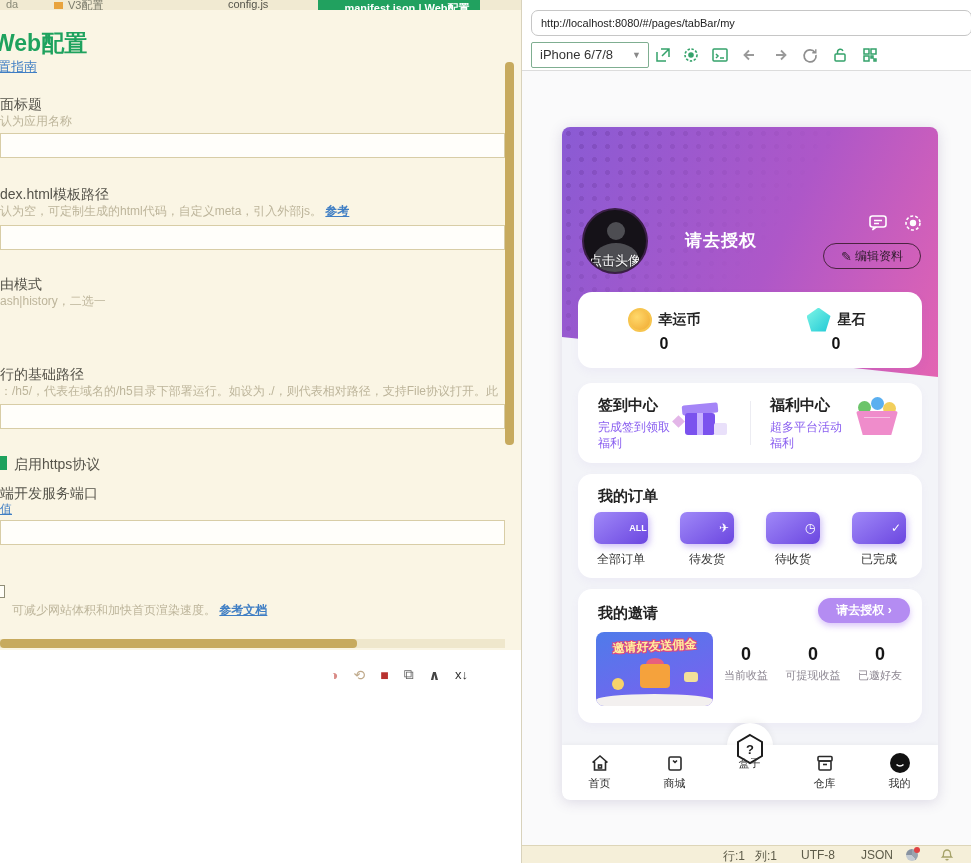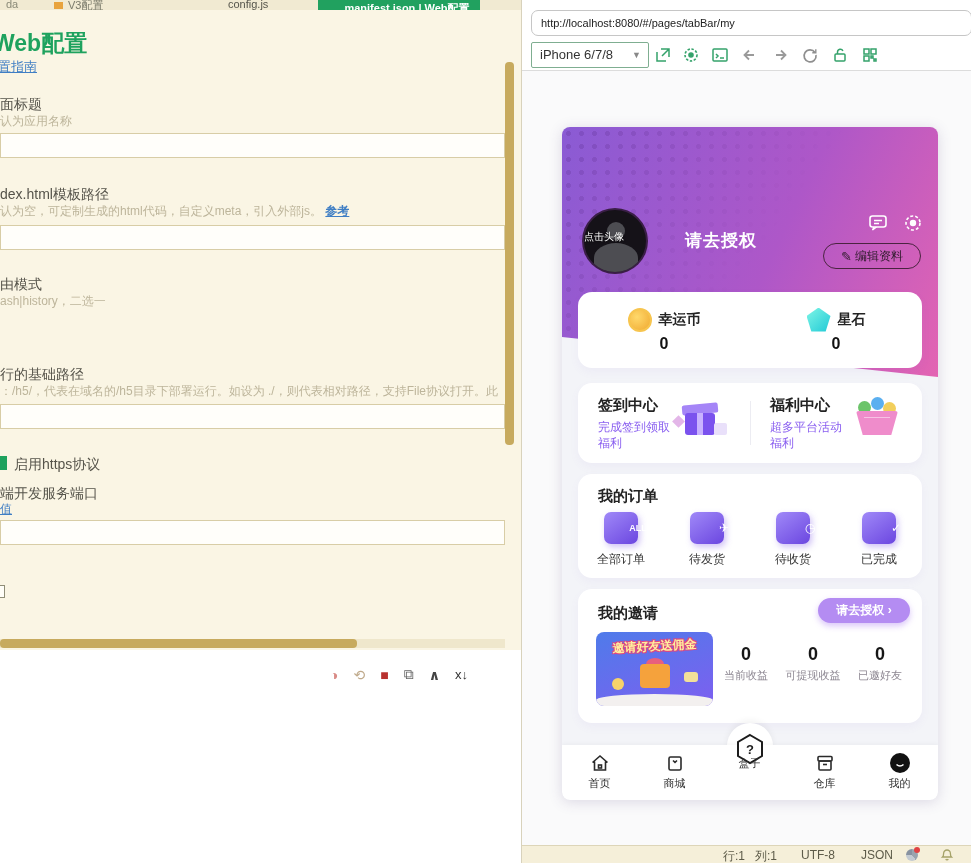--- a/index.html
+++ b/index.html
@@ -61,21 +61,21 @@
     clip-path:polygon(0 0,100% 0,100% 100%,0 84%);}
   #hdr::before{content:"";position:absolute;inset:0;
     background-image:radial-gradient(rgba(40,0,70,.12) 2.2px,transparent 2.7px);
     background-size:13px 13px;
     -webkit-mask-image:linear-gradient(125deg,#000 8%,transparent 52%);
     mask-image:linear-gradient(125deg,#000 8%,transparent 52%);}
   #avatar{position:absolute;left:20px;top:81px;width:66px;height:66px;border-radius:50%;background:#151218;
     border:2px solid rgba(90,40,110,.55);overflow:hidden;cursor:pointer;}
   #avatar-head{position:absolute;left:23px;top:12px;width:18px;height:18px;border-radius:50%;background:#4d4d52;}
   #avatar-body{position:absolute;left:10px;top:33px;width:44px;height:30px;border-radius:50% 50% 0 0;background:#4d4d52;}
-  #avatar-caption{position:absolute;left:0;top:20px;width:100%;font-size:10px;color:#fff;
+  #avatar-caption{position:absolute;left:0;top:42px;width:100%;text-align:center;font-size:13px;color:#fff;
     text-shadow:0 1px 2px rgba(0,0,0,.6);}
   #auth-text{position:absolute;left:123px;top:102px;font-size:17px;font-weight:bold;color:#fff;letter-spacing:1px;}
   .hdr-ic{position:absolute;top:85px;width:22px;height:22px;cursor:pointer;}
   #edit-pill{position:absolute;left:261px;top:116px;width:98px;height:26px;border:1px solid #4a2440;border-radius:14px;
     color:#2e1b2b;font-size:12px;display:flex;align-items:center;justify-content:center;gap:3px;cursor:pointer;}
 
   .card{position:absolute;left:16px;width:344px;background:#fff;border-radius:14px;
     box-shadow:0 4px 10px rgba(140,100,200,.06);}
   .card-title{position:absolute;font-size:15px;font-weight:bold;color:#232323;}
 
@@ -105,21 +105,21 @@
   .bk-ball2{position:absolute;left:21px;top:2px;width:13px;height:13px;border-radius:50%;background:#5aaff0;}
   .bk-ball3{position:absolute;left:33px;top:7px;width:13px;height:13px;border-radius:50%;background:#f2cf5c;}
   .bk-body{position:absolute;left:6px;top:16px;width:42px;height:24px;background:#ef8ccb;border-radius:3px;
     clip-path:polygon(0 0,100% 0,84% 100%,16% 100%);}
   .bk-line{position:absolute;left:14px;top:22px;width:26px;height:1px;background:#f7c3e4;}
 
   
   #orders{top:347px;height:104px;}
   #orders-items{position:absolute;left:0;top:38px;width:344px;display:flex;}
   .order-item{flex:1;display:flex;flex-direction:column;align-items:center;cursor:pointer;}
-  .order-cube{width:34px;height:32px;border-radius:7px;background:linear-gradient(145deg,#a089f8,#6b46e0);
+  .order-cube{width:54px;height:32px;border-radius:7px;background:linear-gradient(145deg,#a089f8,#6b46e0);
     color:#fff;display:flex;align-items:center;justify-content:center;font-size:12px;font-weight:bold;
     box-shadow:2px 3px 6px rgba(120,80,230,.35);padding-left:34px;}
   .order-cube.all{font-size:9px;}
   .order-label{margin-top:7px;font-size:12px;color:#333;}
 
   
   #invite{top:462px;height:134px;}
   #invite-pill{position:absolute;left:240px;top:9px;width:92px;height:25px;background:#b48cf2;border-radius:13px;
     color:#fff;font-size:12px;font-weight:bold;display:flex;align-items:center;justify-content:center;cursor:pointer;
     box-shadow:0 3px 6px rgba(160,110,240,.4);}
@@ -191,20 +191,24 @@
     <input class="f-input" style="top: 404px;" value="">
 
     <span class="chk checked" style="left:-7px;top:456px;"></span>
     <div class="f-label" style="left:14px;top:456px;">启用https协议</div>
 
     <div class="f-label" style="top:485px;">端开发服务端口</div>
     <a class="blue-link" style="position:absolute;left:0;top:501px;font-size:12px;">值</a>
     <input class="f-input" style="top: 520px;" value="">
 
     <span class="chk" style="left:-8px;top:585px;width:13px;height:13px;"></span>
+    <div class="f-hint" style="left:12px;top:602px;">
+      <span>可减少网站体积和加快首页渲染速度。</span>
+      <a class="blue-link" style="font-weight:bold;">参考文档</a>
+    </div>
 
     <div id="hscroll-track">
       <div id="hscroll-thumb"></div>
     </div>
     <div id="vscroll-thumb"></div>
 
     <div id="left-white"></div>
 
     <div id="float-icons">
       <span class="fi-contrast">◑</span>

